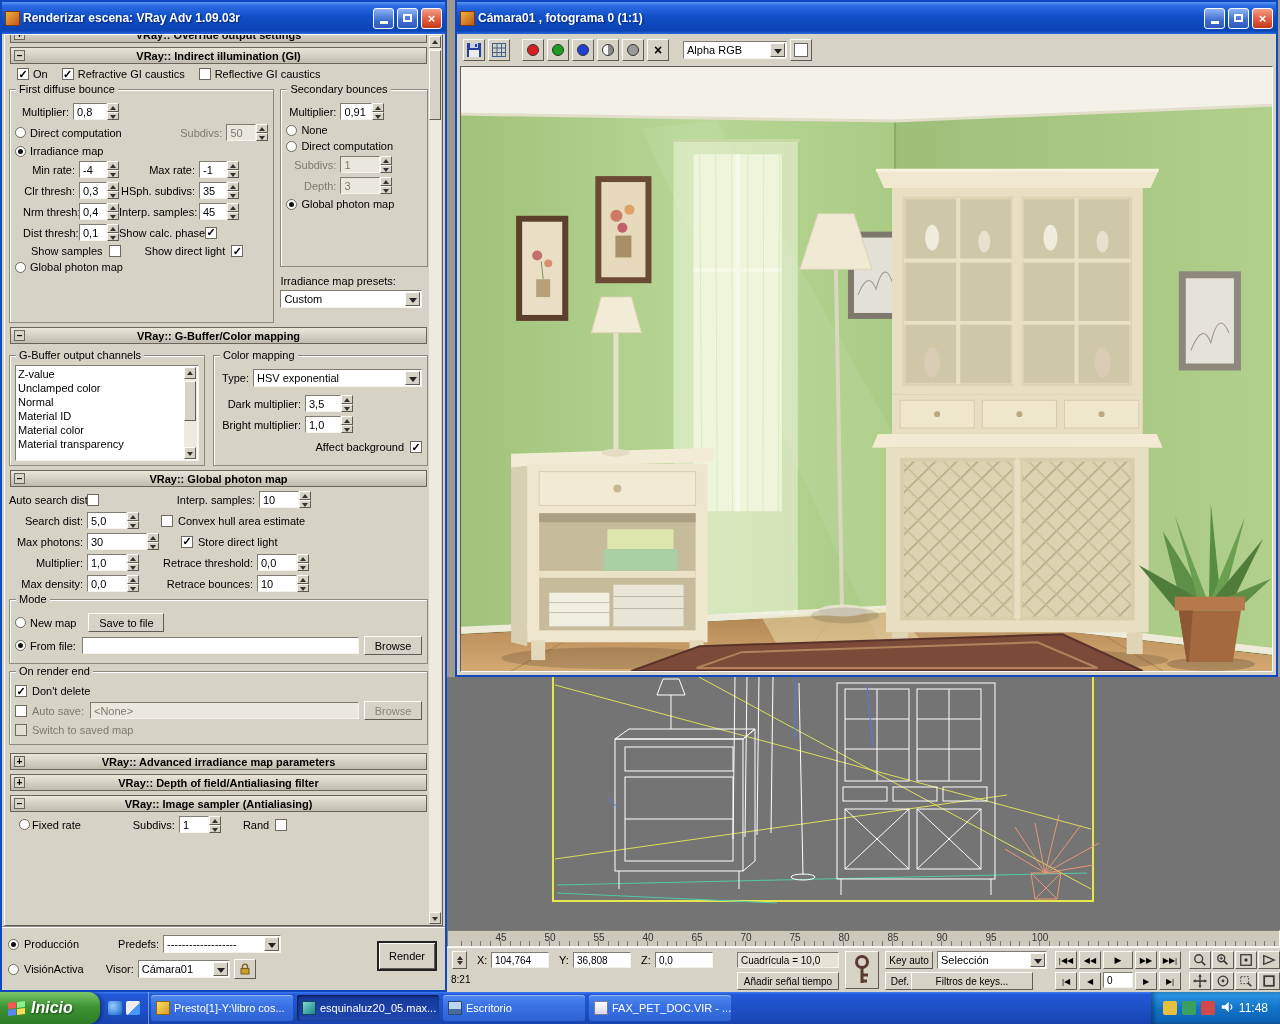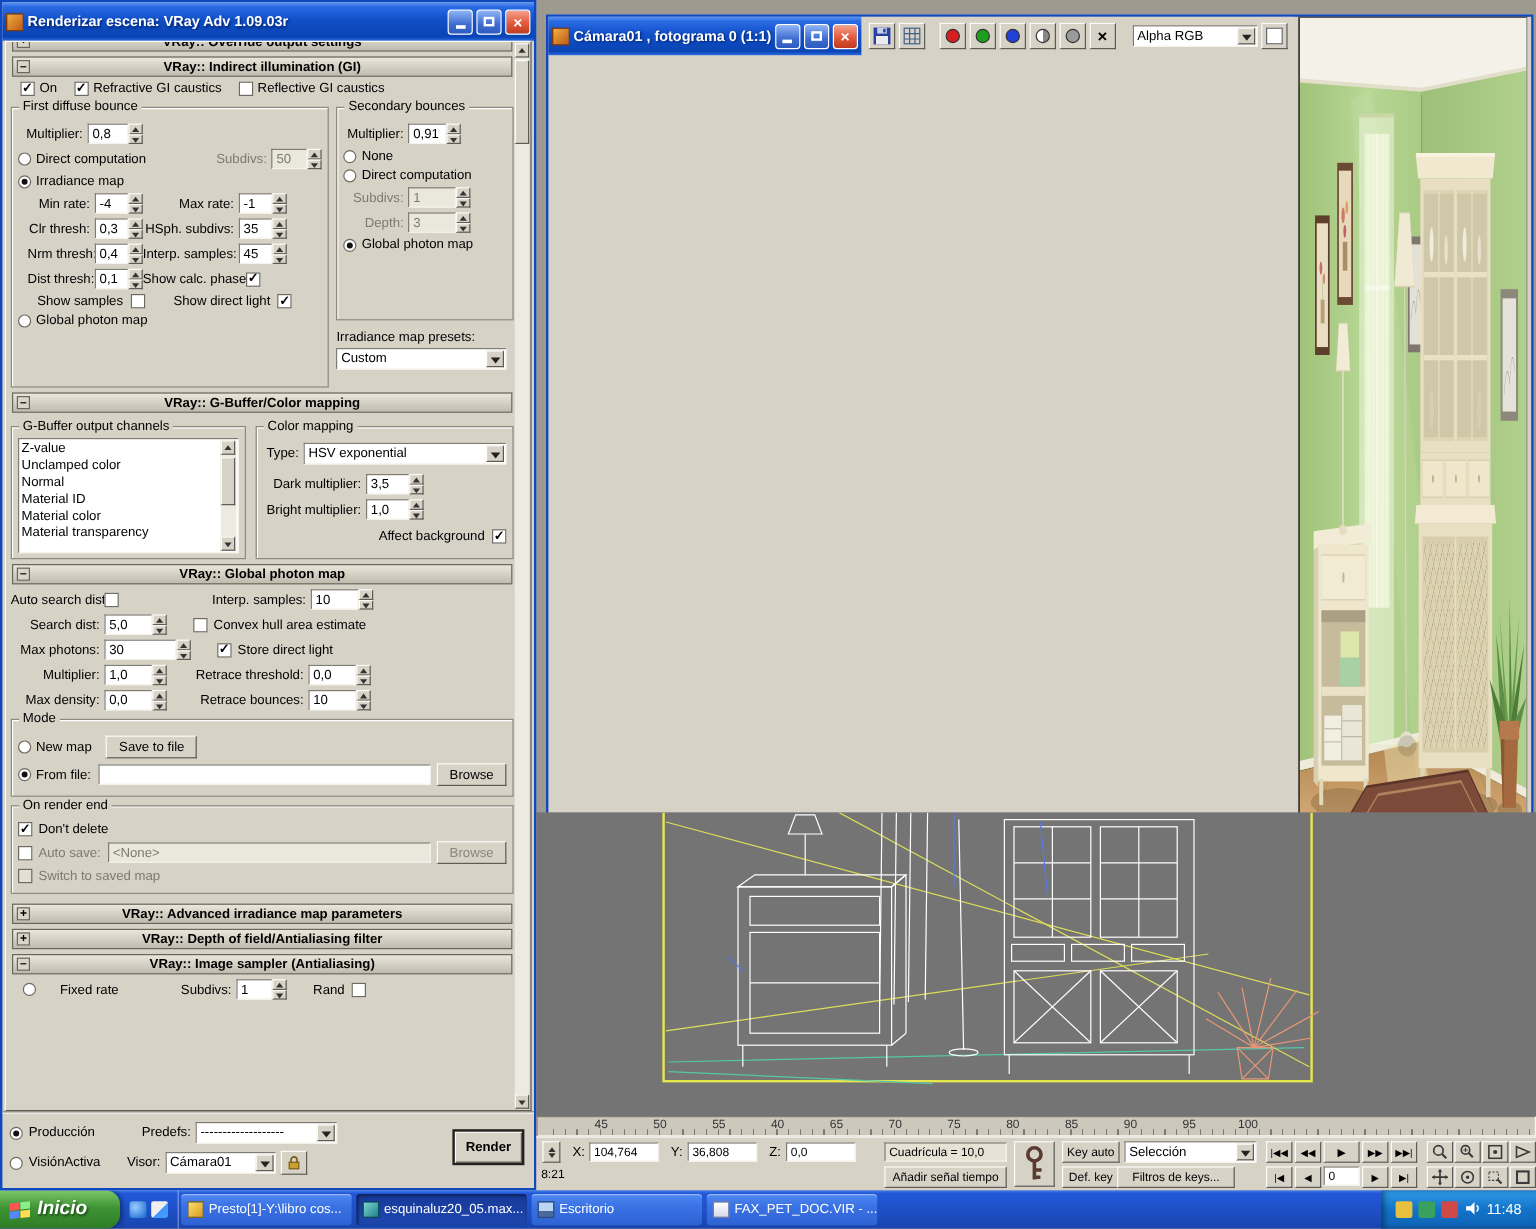--- a/index.html
+++ b/index.html
@@ -44,25 +44,25 @@
 .tab{border:1px solid;border-color:#FCFBF8 #5F5B55 #D6D2C6 #FCFBF8;border-radius:3px 3px 0 0;padding:3px 9px;background:#CCC8BC;margin-right:1px}
 .tab.active{background:#D6D2C6;padding:4px 10px 5px;font-weight:normal;position:relative;top:1px}
 #dlg-body{flex:1;position:relative;border:1px solid;border-color:#FCFBF8 #5F5B55 #5F5B55 #FCFBF8;margin:0 2px;padding:0 14px 0 4px;overflow:hidden}
 .vscroll{position:absolute;right:1px;top:1px;bottom:1px;width:12px;background:#EDEAE1}
 .scr-a{position:absolute;left:0;width:12px;height:12px;background:#D6D2C6;border:1px solid;border-color:#FCFBF8 #5F5B55 #5F5B55 #FCFBF8}
 .scr-a:after{content:"";position:absolute;left:2px;border-left:3px solid transparent;border-right:3px solid transparent}
 .scr-a.up{top:0}.scr-a.up:after{top:3px;border-bottom:4px solid #333}
 .scr-a.dn{bottom:0}.scr-a.dn:after{top:4px;border-top:4px solid #333}
 .scr-t{position:absolute;left:0;top:14px;width:12px;height:70px;background:#D6D2C6;border:1px solid;border-color:#FCFBF8 #5F5B55 #5F5B55 #FCFBF8}
 #dlg-footer{height:64px;border-top:1px solid #8D897D;box-shadow:inset 0 1px 0 #fff;position:relative;padding:6px 6px 2px}
-#render-btn{position:absolute;right:8px;top:14px;width:60px;height:30px;font-weight:bold;border:2px solid #222;box-shadow:inset 1px 1px 0 #FCFBF8,inset -1px -1px 0 #5F5B55}
+#render-btn{position:absolute;right:8px;top:14px;width:60px;height:30px;font-weight:normal;border:2px solid #222;box-shadow:inset 1px 1px 0 #FCFBF8,inset -1px -1px 0 #5F5B55}
 .listbox{background:#fff;border:1px solid;border-color:#807C74 #F5F3EC #F5F3EC #807C74;height:96px;position:relative;padding:1px 14px 1px 2px;overflow:hidden}
 .li{height:14px;line-height:14px;white-space:nowrap}
 
-#vfb{position:absolute;left:455px;top:12px;width:823px;height:677px;background:#D6D2C6;border:2px solid #1048C0;display:flex;flex-direction:row}
+#vfb{position:absolute;left:455px;top:0;width:823px;height:677px;background:#D6D2C6;border:2px solid #1048C0;display:flex;flex-direction:column}
 #vfb-tools{height:32px;display:flex;align-items:center;gap:3px;padding:0 6px;background:#D6D2C6}
 .tool{width:22px;height:22px}
 .dot{width:12px;height:12px;border-radius:50%;border:1px solid #333}
 #vfb-img{flex:1;margin:0 3px 3px;border:1px solid;border-color:#5F5B55 #FCFBF8 #FCFBF8 #5F5B55;background:#000;overflow:hidden}
 
 #viewport{position:absolute;left:447px;top:677px;width:833px;height:253px;background:#747474;overflow:hidden}
 #timebar{position:absolute;left:447px;top:930px;width:833px;height:17px;background:#CCC8BC;border:1px solid;border-color:#807C74 #F5F3EC #F5F3EC #807C74;overflow:hidden}
 .tick{position:absolute;top:1px;transform:translateX(-50%);font-size:10px;color:#333}
 #tick-strip{position:absolute;left:4px;right:0;bottom:0;height:5px;background:repeating-linear-gradient(90deg,transparent 0 8.8px,#7E7A70 8.8px 9.8px)}
 #statusbar{position:absolute;left:447px;top:947px;width:833px;height:45px;background:#D6D2C6;border-top:1px solid #FCFBF8}
@@ -414,21 +414,21 @@
     <div class="rh">
       <span class="tg">+</span>
       <span>VRay:: Depth of field/Antialiasing filter</span>
     </div>
     <div class="rh">
       <span class="tg">–</span>
       <span>VRay:: Image sampler (Antialiasing)</span>
     </div>
     <div class="r" style="margin-left:10px">
       <span class="rd"></span>
-      <span style="margin-left:20px">Fixed rate</span>
+      <span style="margin-left:2px">Fixed rate</span>
       <span class="lab" style="width:62px;margin-left:36px">Subdivs:</span>
       <span class="ed" style="width:30px">1</span>
       <span class="sp">
           <i class="up"></i>
           <i class="dn"></i>
         </span>
       <span style="margin-left:22px">Rand</span>
       <span class="ck" style="margin-left:6px"></span>
     </div>
 
@@ -800,21 +800,21 @@
         <line x1="9" y1="21" x2="15" y2="21" stroke="#5A3A30" stroke-width="3"></line>
         <line x1="9" y1="27" x2="14" y2="27" stroke="#5A3A30" stroke-width="3"></line>
       </svg>
   </span>
   <span class="btn sbtn abs" style="left:438px;top:3px;width:48px">Key auto</span>
   <span class="btn sbtn abs" style="left:438px;top:24px;width:48px">Def. key</span>
   <div class="ddn abs" style="left:490px;top:3px;width:110px">
       <span>Selección</span>
       <span class="ar"></span>
     </div>
-  <span class="btn sbtn abs" style="left:484px;top:24px;width:98px">Filtros de keys...</span>
+  <span class="btn sbtn abs" style="left:464px;top:24px;width:122px">Filtros de keys...</span>
   <span class="btn navbtn abs" style="left:608px;top:3px;font-size:8px">|◀◀</span>
   <span class="btn navbtn abs" style="left:632px;top:3px;font-size:8px">◀◀</span>
   <span class="btn abs" style="left:656px;top:3px;width:30px;height:18px;font-size:9px">▶</span>
   <span class="btn navbtn abs" style="left:688px;top:3px;font-size:8px">▶▶</span>
   <span class="btn navbtn abs" style="left:712px;top:3px;font-size:8px">▶▶|</span>
   <span class="btn navbtn abs" style="left:608px;top:24px;font-size:8px">|◀</span>
   <span class="btn navbtn abs" style="left:632px;top:24px;font-size:8px">◀</span>
   <span class="ed abs" style="left:656px;top:24px;width:30px">0</span>
   <span class="btn navbtn abs" style="left:688px;top:24px;font-size:8px">▶</span>
   <span class="btn navbtn abs" style="left:712px;top:24px;font-size:8px">▶|</span>

